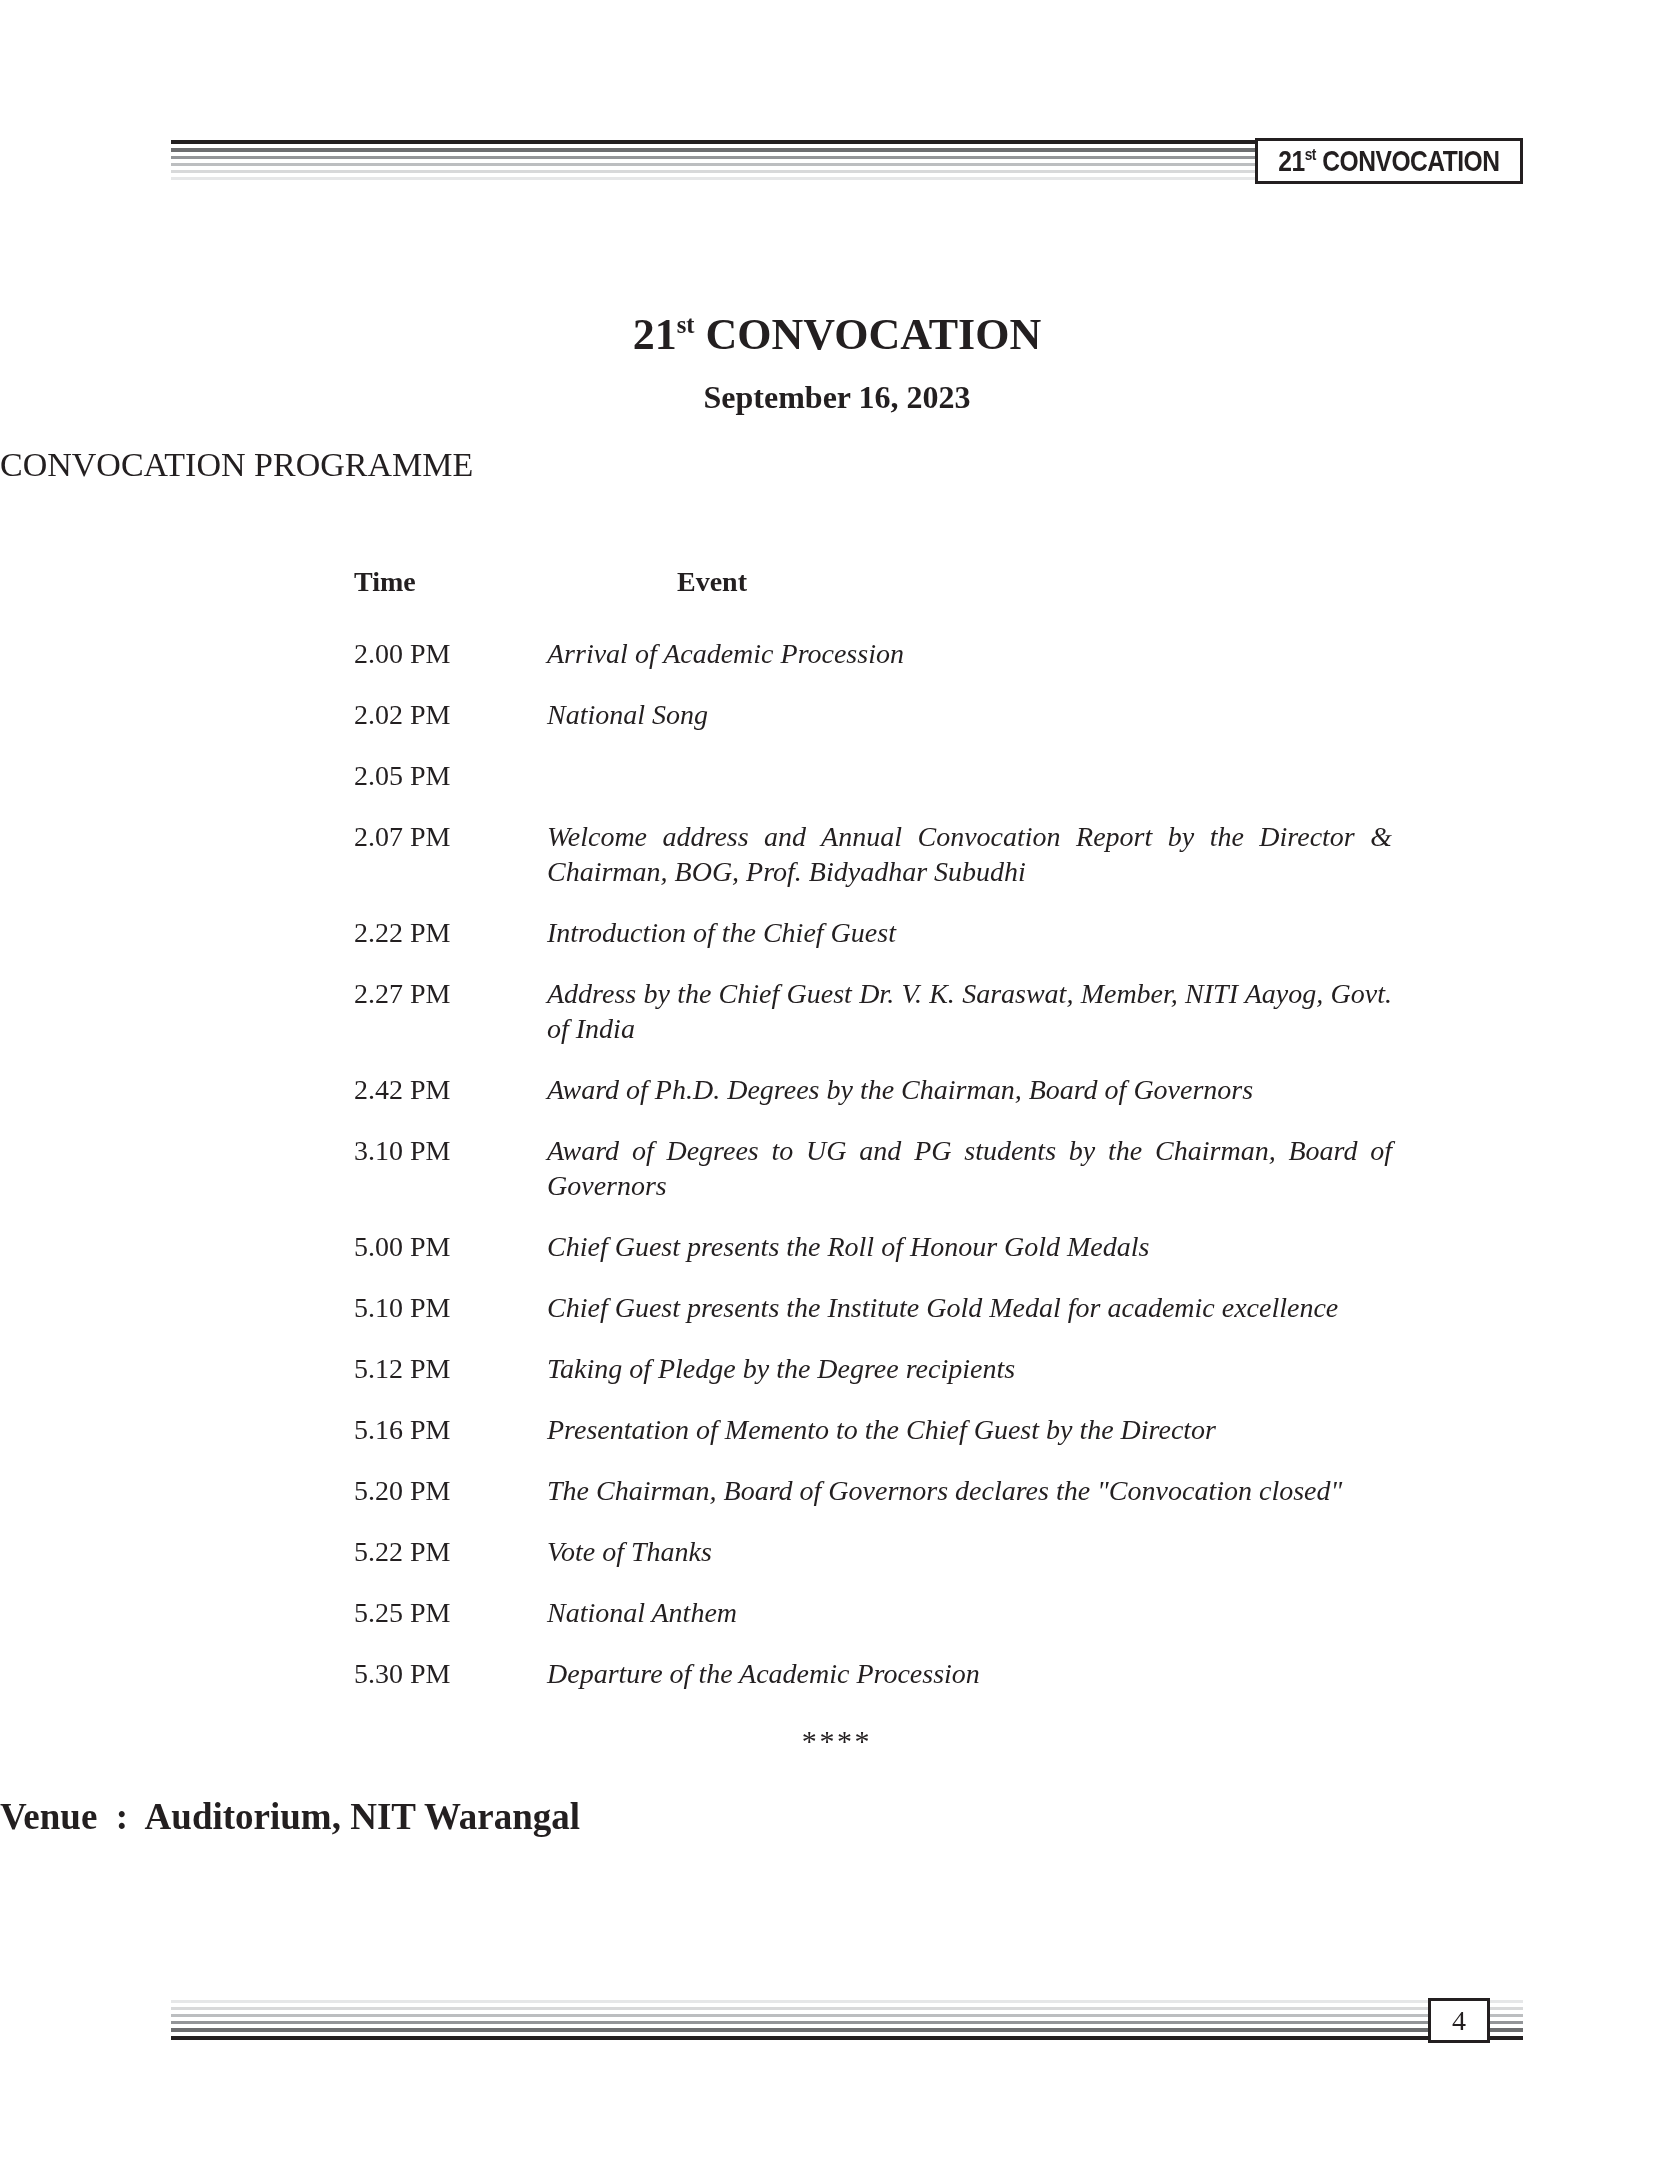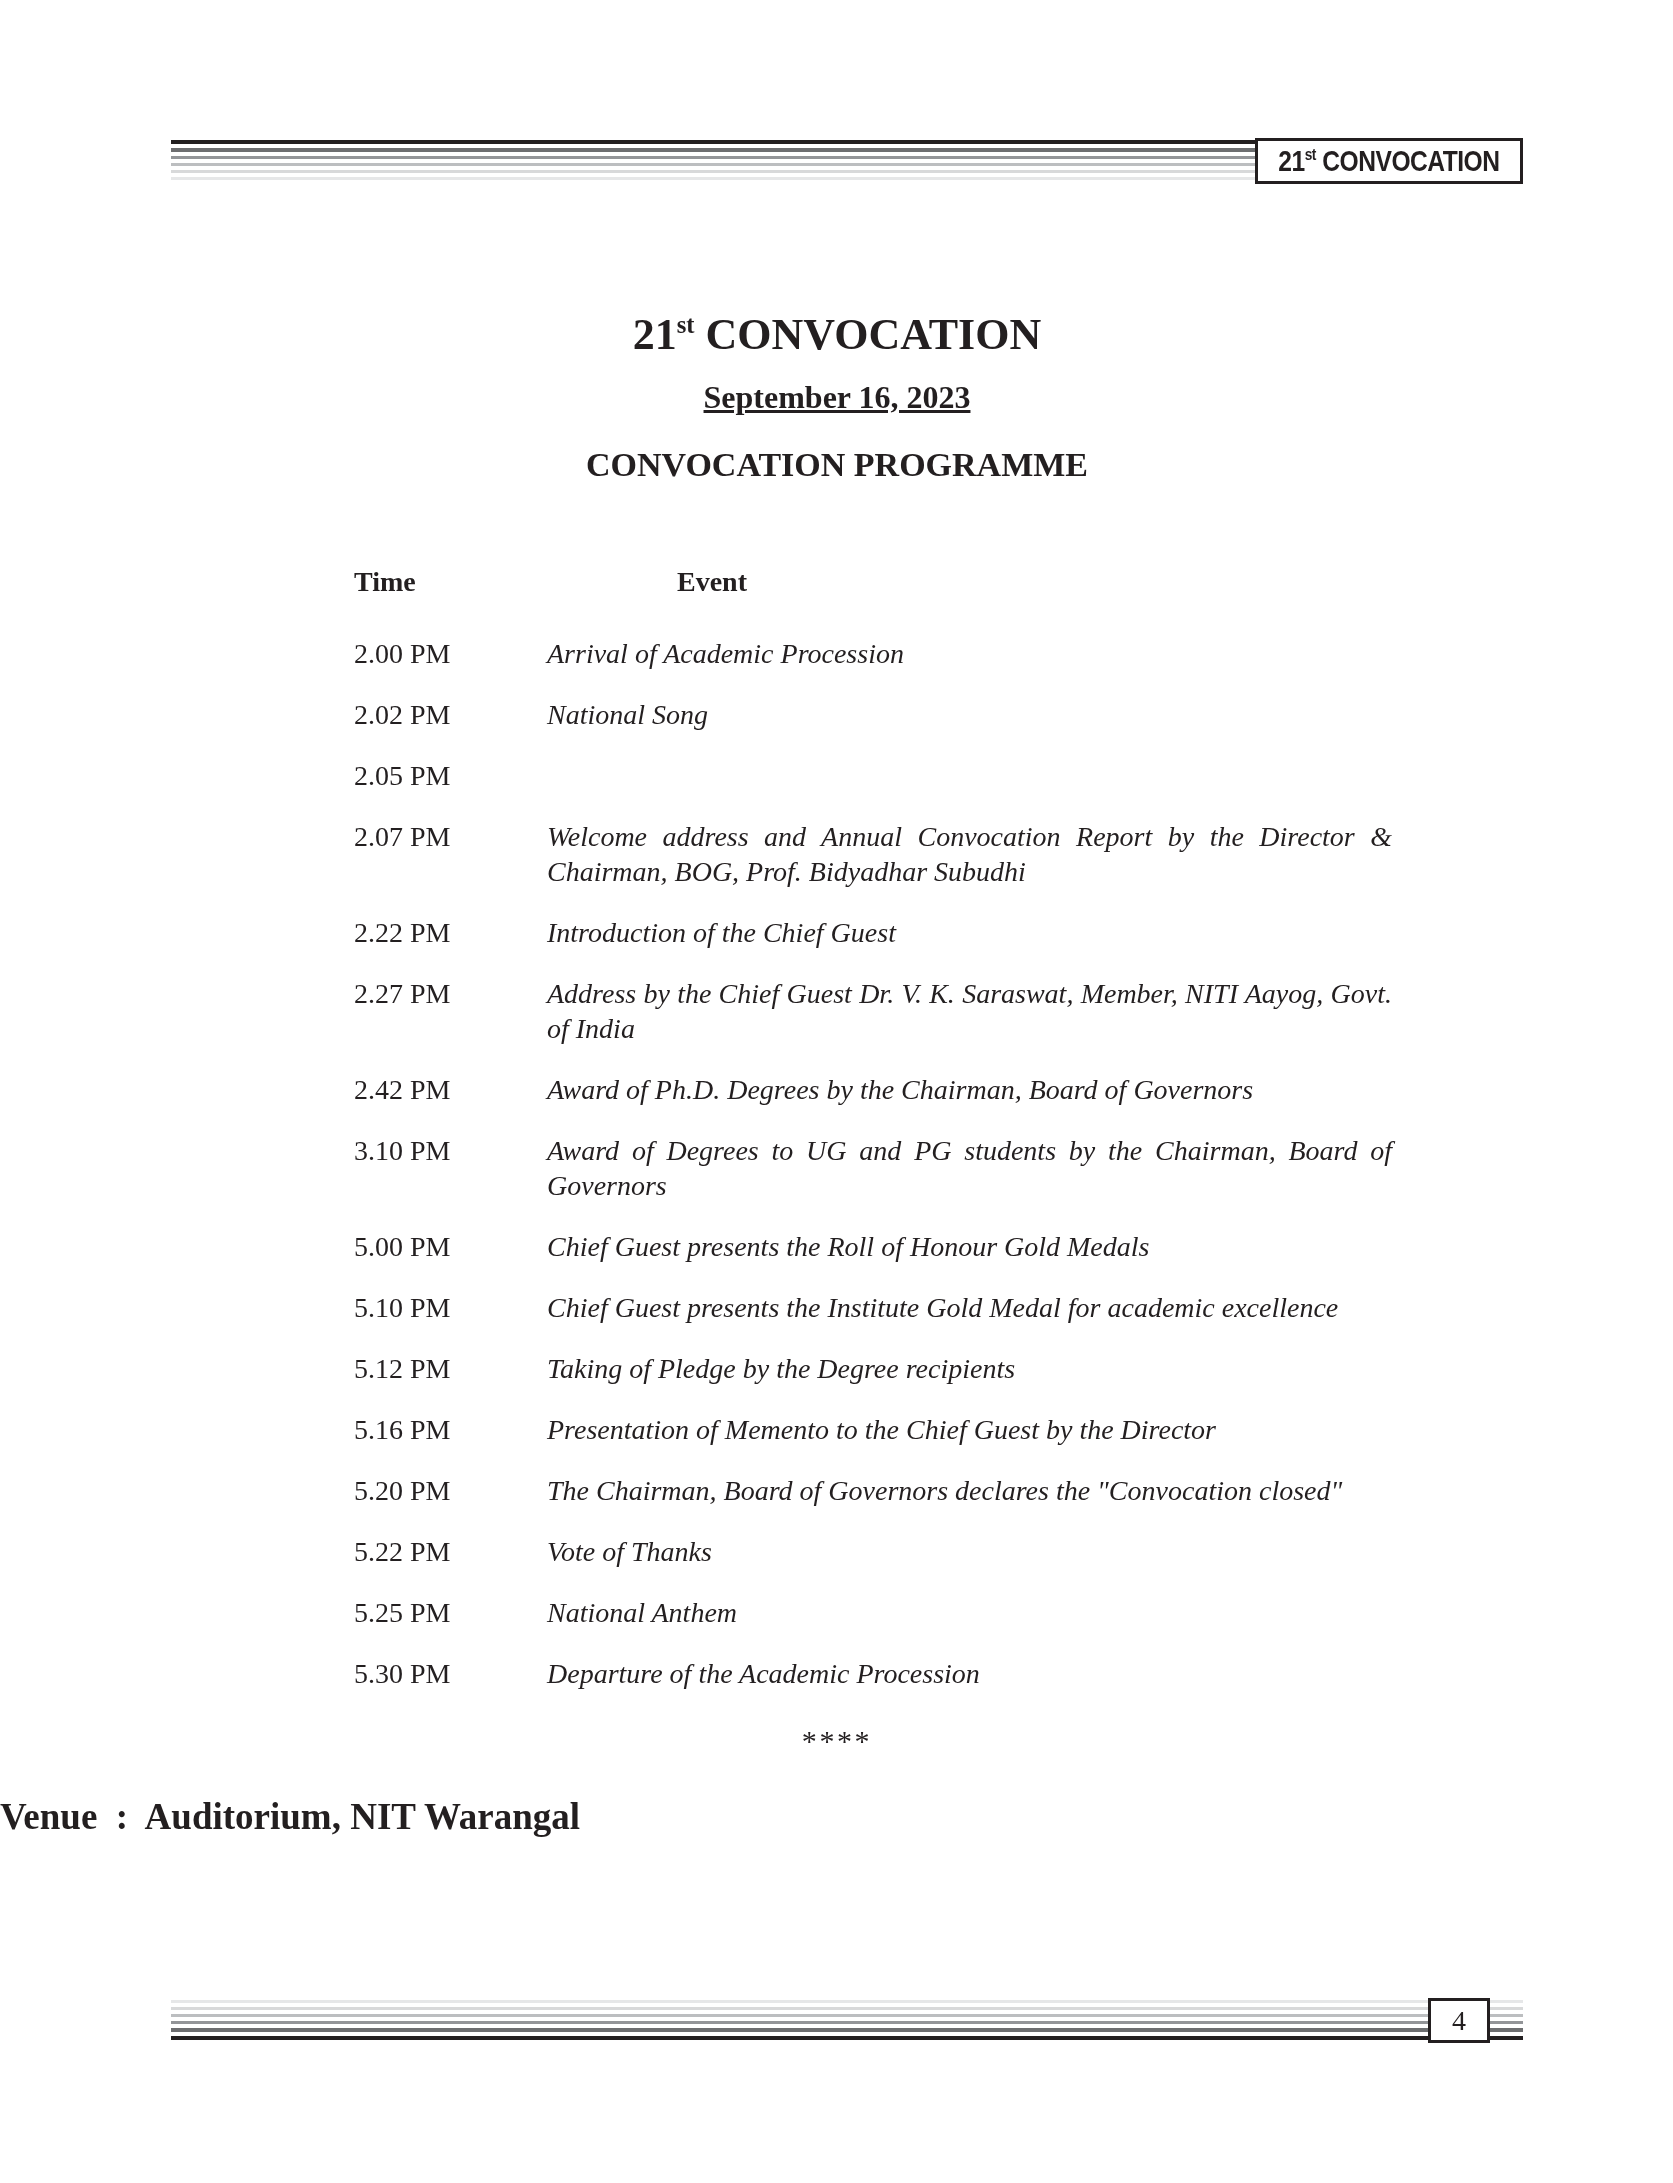--- a/index.html
+++ b/index.html
@@ -40,25 +40,25 @@
 
   sup { font-size: 56%; line-height: 0; }
 
   
   .doc-title {
     position: absolute; top: 312px; left: 0; width: 100%; margin: 0;
     text-align: center; font-size: 44px; font-weight: 700; line-height: 46px;
   }
   .doc-date {
     position: absolute; top: 379px; left: 0; width: 100%;
-    text-align: center; font-size: 32px; font-weight: 700; line-height: 36px; text-decoration: underline;
+    text-align: center; font-size: 32px; font-weight: 700; line-height: 36px;
   }
   .doc-subtitle {
     position: absolute; top: 446px; left: 0; width: 100%;
-    text-align: center; font-size: 34px; font-weight: 700; line-height: 37px;
+    text-align: left; font-size: 34px; font-weight: 400; line-height: 37px;
   }
 
   
   .schedule { position: absolute; left: 354px; top: 564px; width: 1038px; }
   .schedule-header {
     display: flex; font-weight: 700; font-size: 28px; line-height: 35px;
     margin-bottom: 37px;
   }
   .time-col { width: 193px; flex: none; }
   .event-head { padding-left: 130px; }

